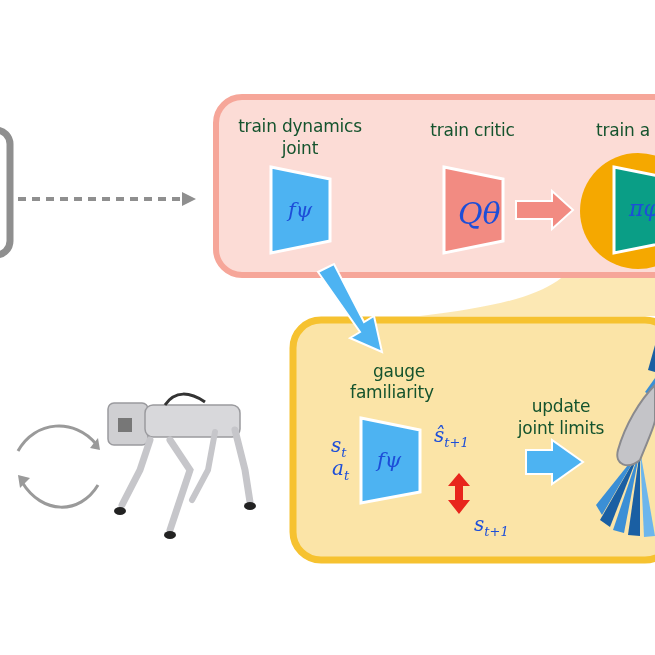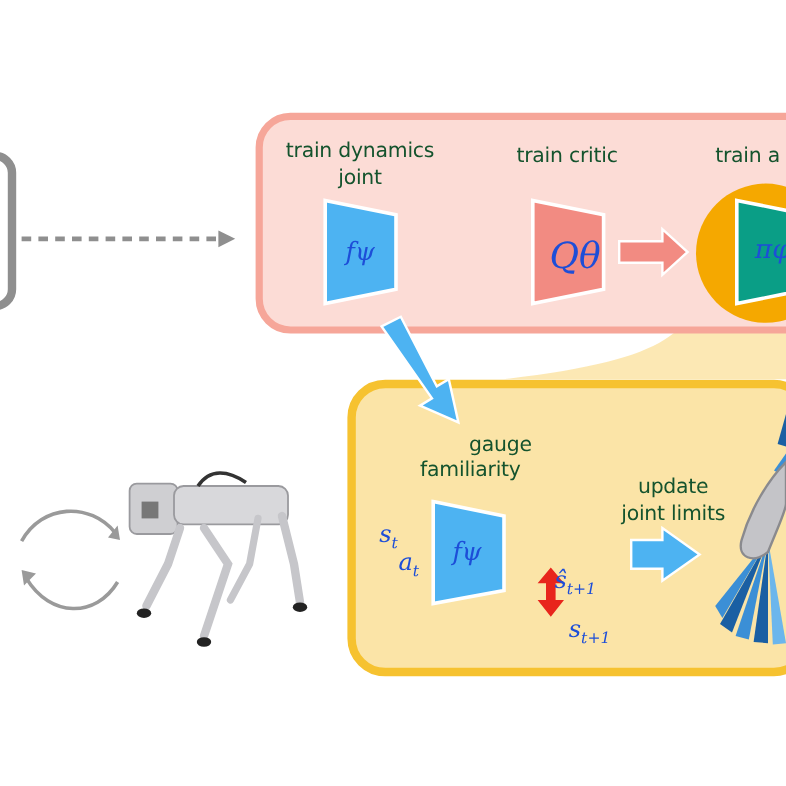--- a/index.html
+++ b/index.html
@@ -79,25 +79,25 @@
 <div class="lbl" style="left:225px;top:116px;width:150px;">train dynamics</div>
 <div class="lbl" style="left:225px;top:138px;width:150px;">joint</div>
 <div class="math" style="left:288px;top:198px;font-size:21px;">fψ</div>
 
 <div class="lbl" style="left:415px;top:120px;width:115px;">train critic</div>
 <div class="math" style="left:458px;top:196px;font-size:30px;">Qθ</div>
 
 <div class="lbl" style="left:596px;top:120px;width:80px;text-align:left;">train a</div>
 <div class="math" style="left:629px;top:196px;font-size:22px;">πφ</div>
 
-<div class="lbl" style="left:357px;top:361px;width:120px;">gauge</div>
+<div class="lbl" style="left:339px;top:361px;width:120px;">gauge</div>
 <div class="lbl" style="left:332px;top:382px;width:120px;">familiarity</div>
 
-<div class="math" style="left:316px;top:433px;font-size:20px;"><span>s</span><sub style="font-size:13px;">t</sub></div>
+<div class="math" style="left:331px;top:433px;font-size:20px;"><span>s</span><sub style="font-size:13px;">t</sub></div>
 <div class="math" style="left:332px;top:456px;font-size:20px;"><span>a</span><sub style="font-size:13px;">t</sub></div>
 
 <div class="math" style="left:377px;top:448px;font-size:21px;">fψ</div>
 
-<div class="math" style="left:434px;top:471px;font-size:20px;margin-left:28px;"><span>ŝ</span><sub style="font-size:13px;">t+1</sub></div>
+<div class="math" style="left:434px;top:423px;font-size:20px;"><span>ŝ</span><sub style="font-size:13px;">t+1</sub></div>
 <div class="math" style="left:434px;top:512px;font-size:20px;margin-left:40px;"><span>s</span><sub style="font-size:13px;">t+1</sub></div>
 
 <div class="lbl" style="left:505px;top:396px;width:112px;">update</div>
 <div class="lbl" style="left:505px;top:418px;width:112px;">joint limits</div>
 
 </body></html>

